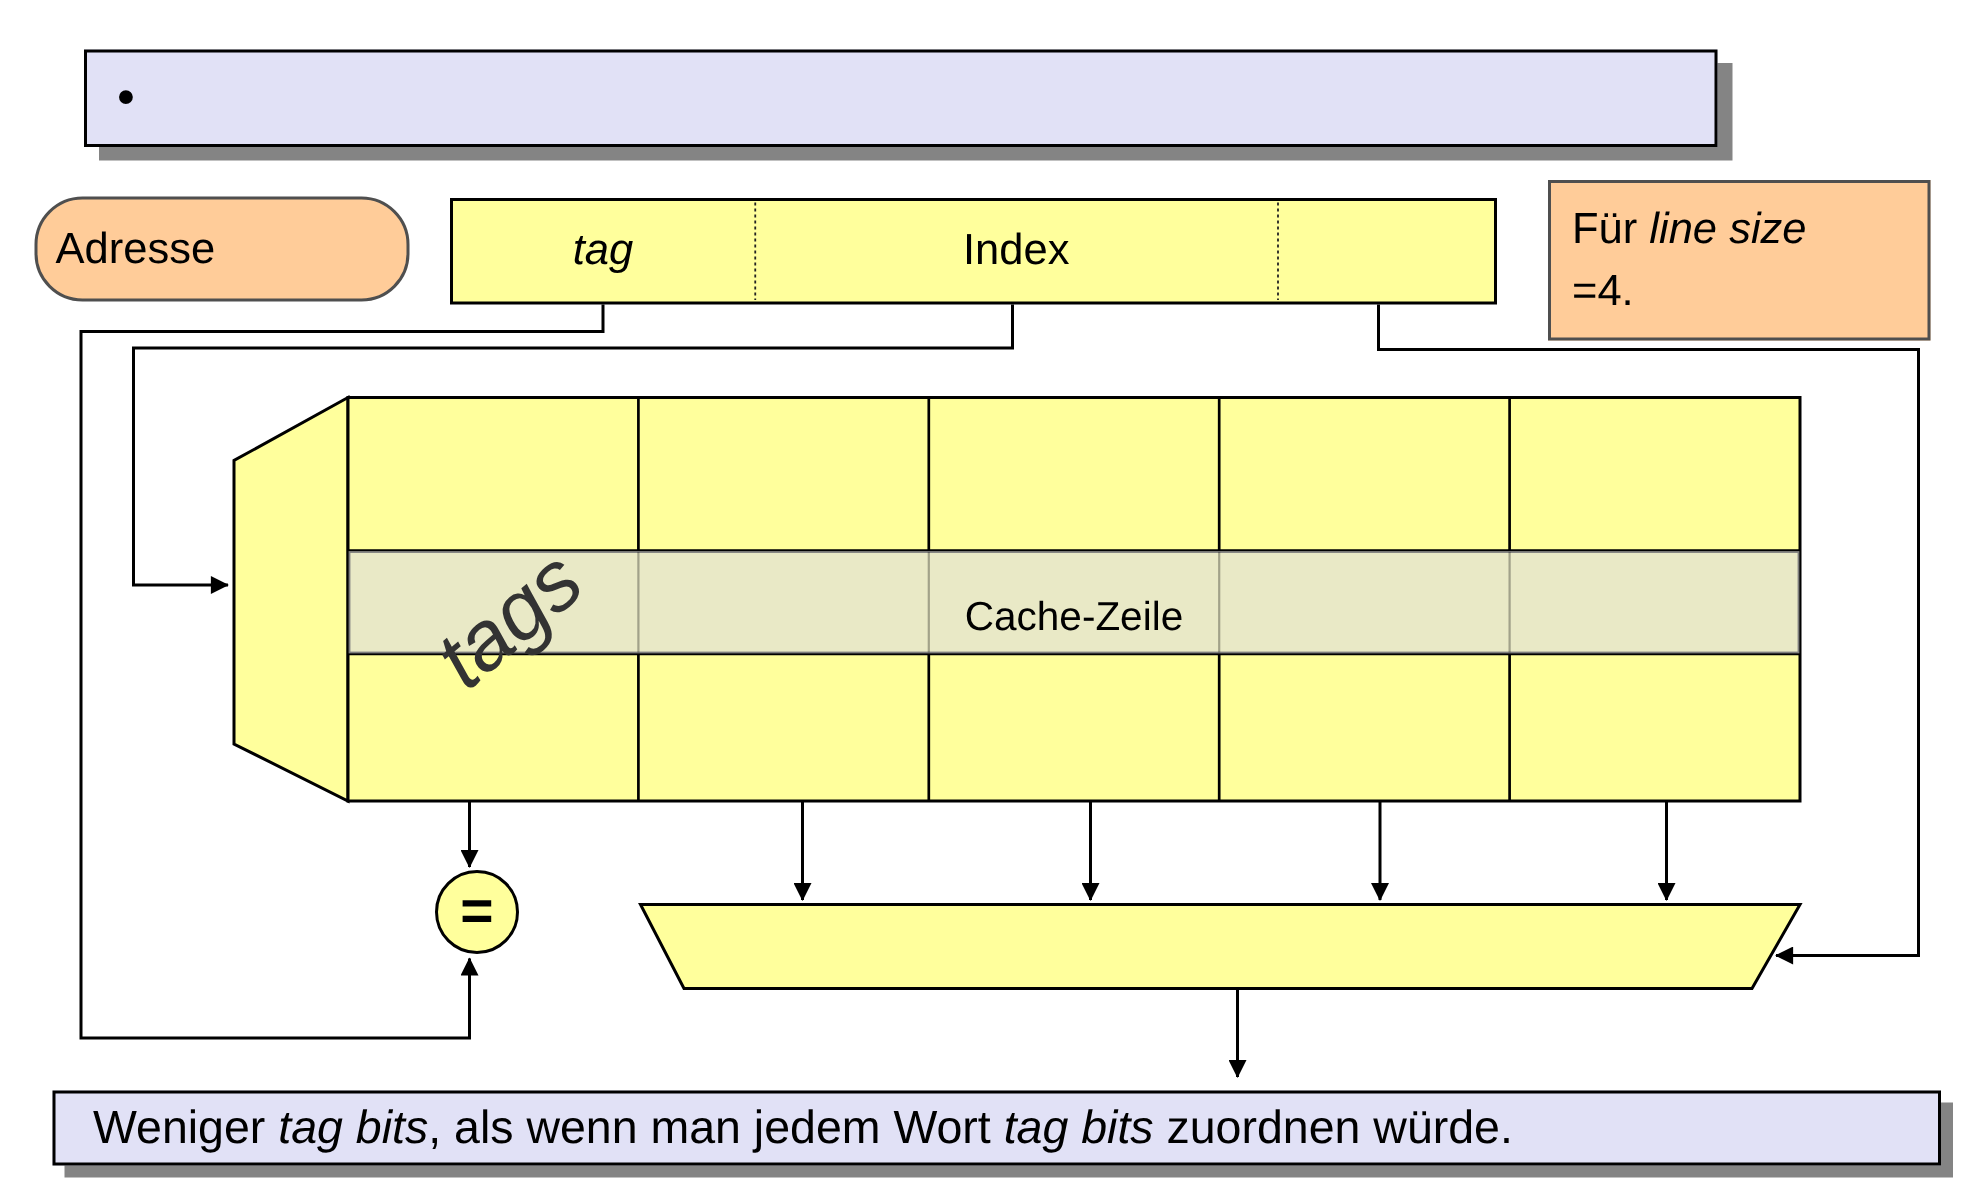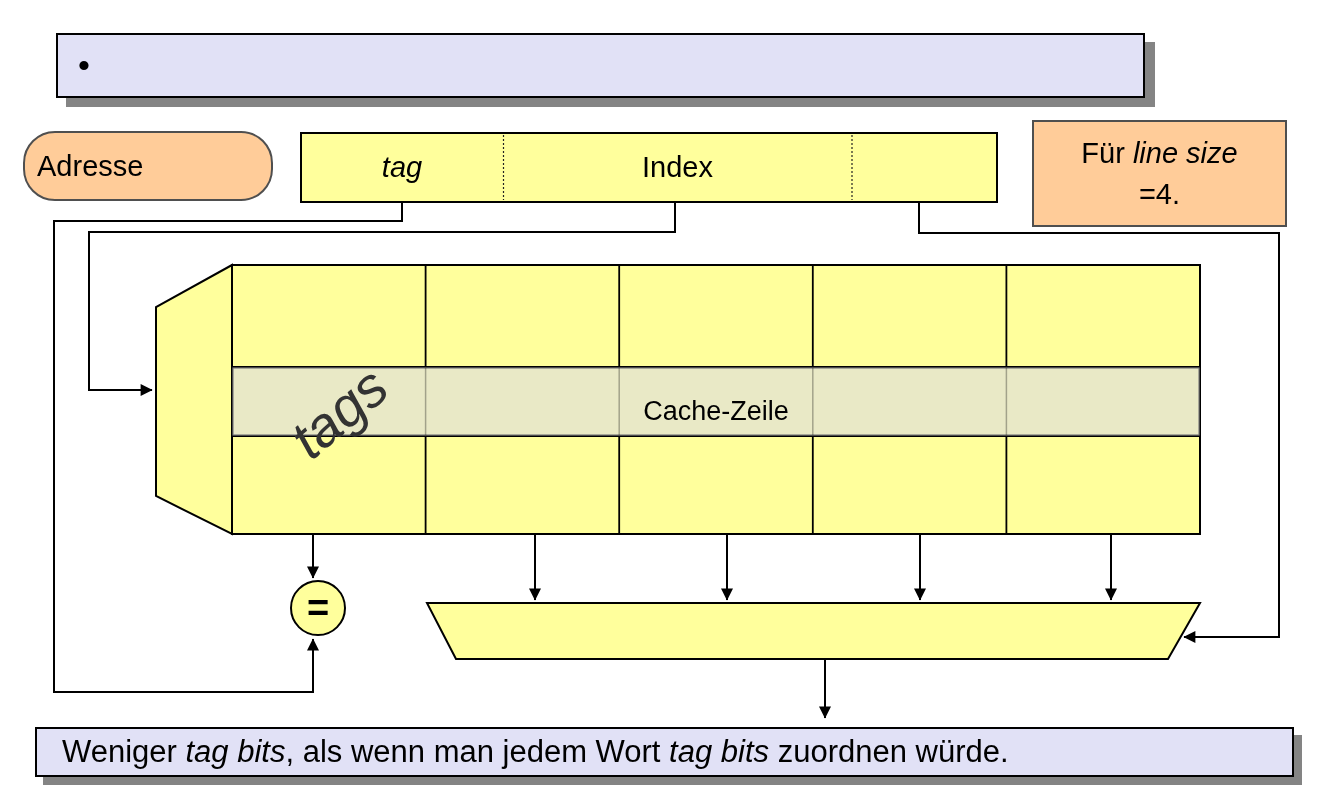--- a/index.html
+++ b/index.html
@@ -15,21 +15,21 @@
   .box{position:absolute;border:2px solid var(--c-line);display:flex;align-items:center;}
   .lavender{background:var(--c-lavender);}
   .orange{background:var(--c-orange);border-color:var(--c-softborder);}
   .shadow-lg{box-shadow:10px 9px 0 0 var(--c-shadow);}
   .shadow-md{box-shadow:8px 8px 0 0 var(--c-shadow);}
   .lbl{position:absolute;display:flex;align-items:center;justify-content:center;white-space:pre;}
   .title-box{left:56px;top:33px;width:1089px;height:65px;font-size:38px;padding-left:20px;}
   .title-bullet{margin-right:26px;font-size:34px;}
   .adresse-box{left:23px;top:131px;width:250px;height:70px;font-size:29px;padding-left:12px;border-radius:32px;}
   .fuer-box{left:1032px;top:120px;width:255px;height:107px;font-size:29px;padding:4px 14px;
-            flex-direction:column;align-items:center;justify-content:center;line-height:1.4;}
+            flex-direction:column;align-items:flex-start;justify-content:center;line-height:1.4;}
   .footer-box{left:35px;top:727px;width:1259px;height:50px;font-size:31px;padding-left:25px;}
   .field-lbl{font-size:29px;}
   .tags-lbl{left:339px;top:412px;width:0;height:0;overflow:visible;justify-content:center;
             font-size:56px;font-style:italic;color:#333;}
   .tags-inner{transform:rotate(-40deg);display:block;}
   .eq-lbl{left:291px;top:581px;width:54px;height:54px;font-size:38px;font-weight:bold;}
   .cz-lbl{left:619px;top:368px;width:194px;height:87px;font-size:27px;}
   svg{position:absolute;left:0;top:0;}
   .f-yellow{fill:var(--c-yellow);stroke:var(--c-line);stroke-width:2;}
   .gridline{stroke:var(--c-line);stroke-width:1.8;}

